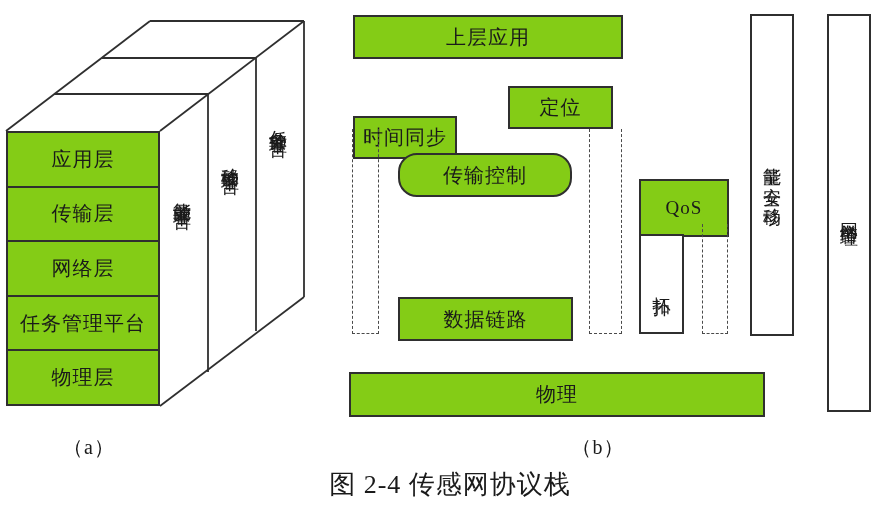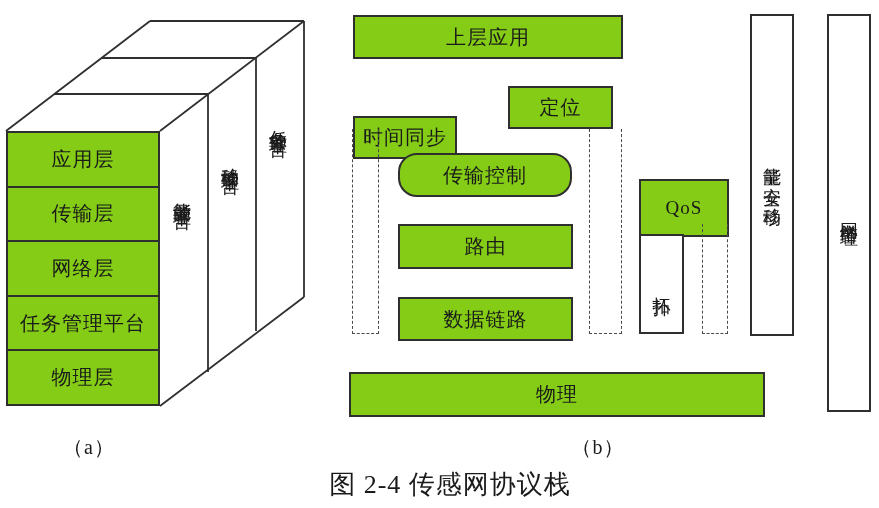--- a/index.html
+++ b/index.html
@@ -65,21 +65,20 @@
   </div>
 
   <div class="abs vtext" style="left:172px;top:188px;width:24px;">能量管理平台</div>
   <div class="abs vtext" style="left:220px;top:153px;width:24px;">移动管理平台</div>
   <div class="abs vtext" style="left:268px;top:116px;width:24px;">任务管理平台</div>
 
   <div class="abs box" style="left:353px;top:15px;width:270px;height:44px;">上层应用</div>
   <div class="abs box" style="left:353px;top:86px;width:104px;height:43px;margin-top:30px;">时间同步</div>
   <div class="abs box" style="left:508px;top:86px;width:105px;height:43px;">定位</div>
   <div class="abs box" style="left:398px;top:153px;width:174px;height:44px;border-radius:19px;">传输控制</div>
-  <div class="abs box" style="left:398px;top:224px;width:175px;height:45px;">路由</div>
   <div class="abs box" style="left:398px;top:297px;width:175px;height:44px;">数据链路</div>
   <div class="abs box" style="left:349px;top:372px;width:416px;height:45px;">物理</div>
   <div class="abs box" style="left:639px;top:179px;width:90px;height:58px;font-size:19px;">QoS</div>
 
   <div class="abs dotted-strip" style="left:352px;top:129px;width:27px;height:205px;"></div>
   <div class="abs dotted-strip" style="left:589px;top:129px;width:33px;height:205px;"></div>
   <div class="abs dotted-strip" style="left:702px;top:224px;width:26px;height:110px;"></div>
 
   <div class="abs vbar" style="left:639px;top:234px;width:45px;height:100px;">
     <span class="vtext">拓扑</span>

